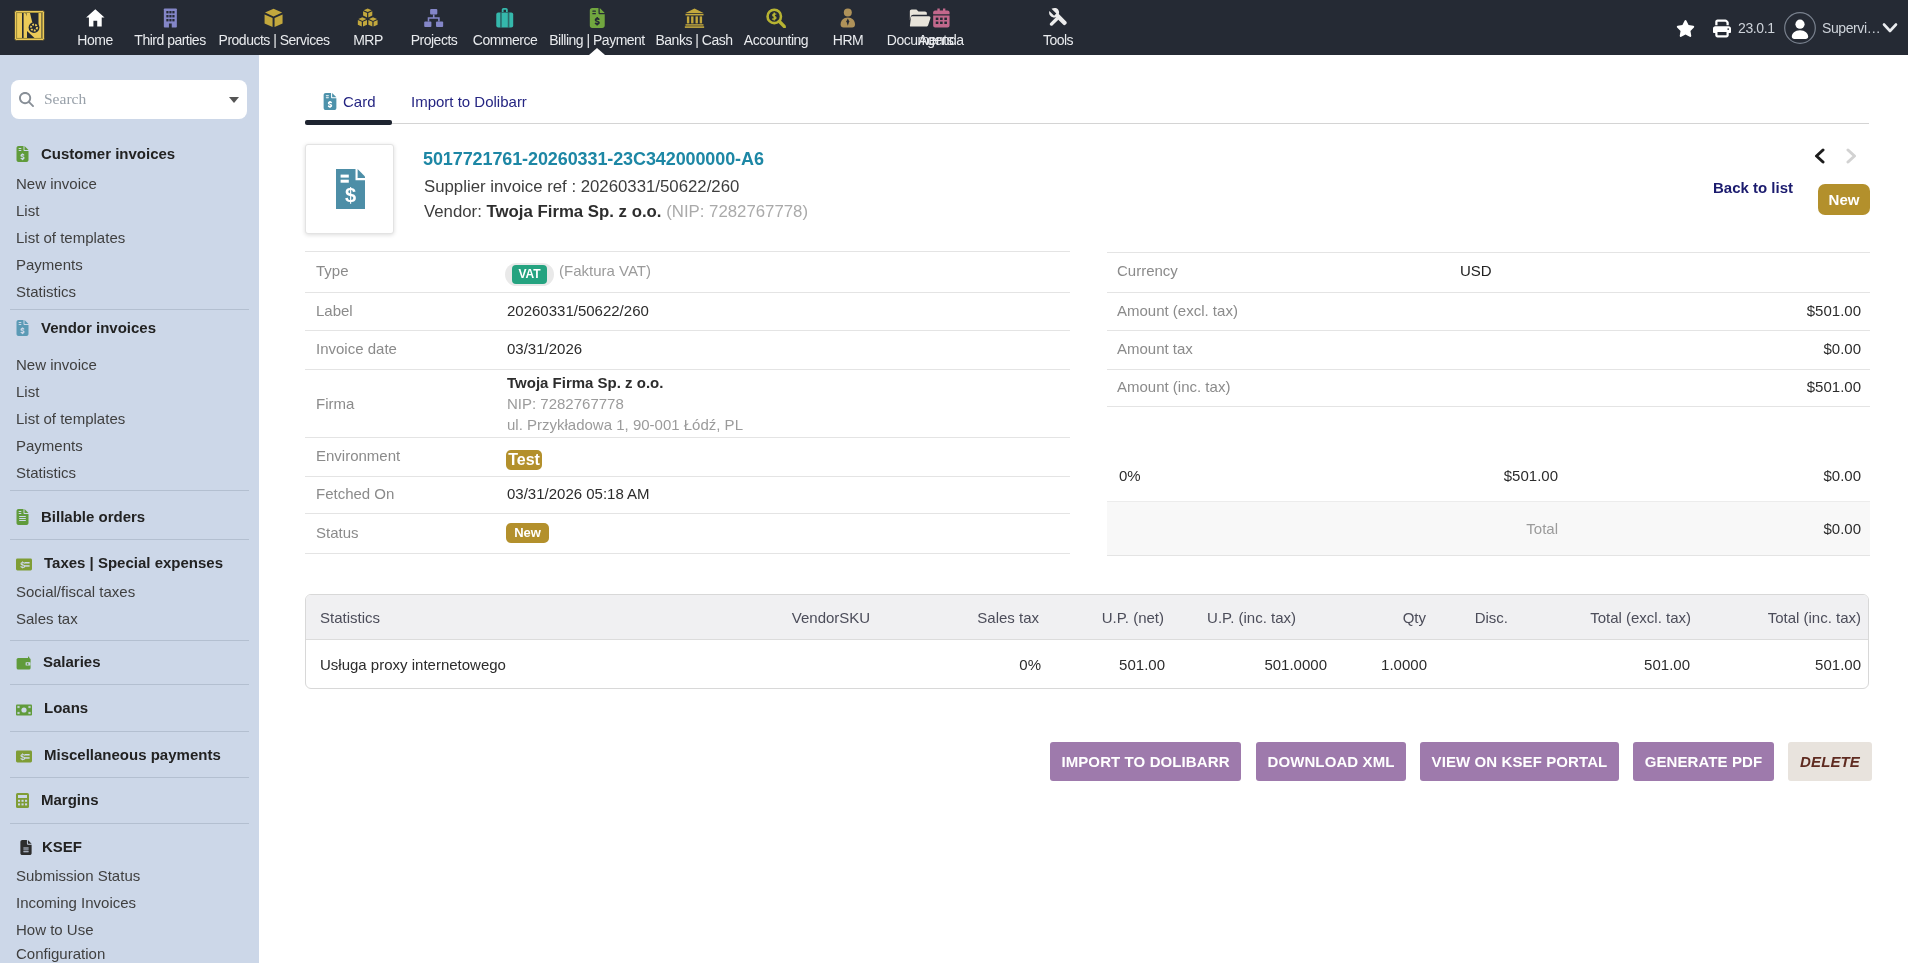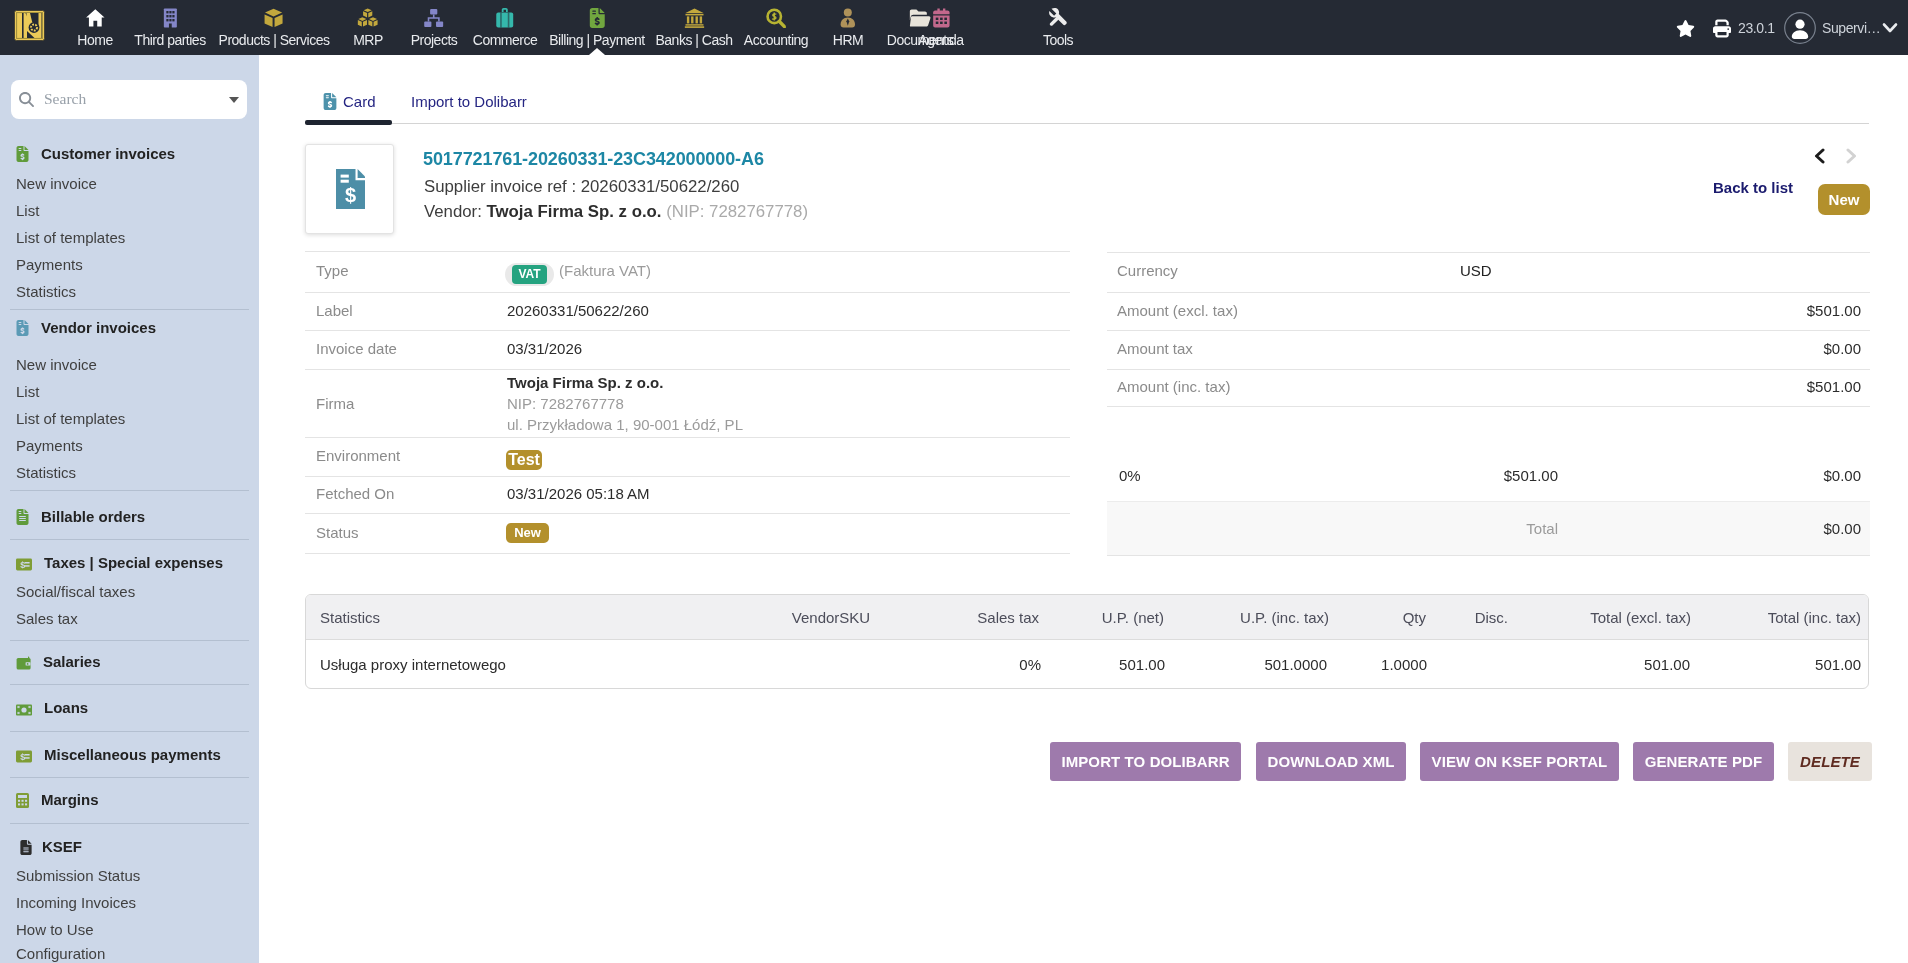--- a/index.html
+++ b/index.html
@@ -390,21 +390,21 @@
     <span style="position:absolute;right:312px;top:0;line-height:54px;font-size:15px;color:#9b9b9b">Total</span>
     <span style="position:absolute;right:9px;top:0;line-height:54px;font-size:15px;color:#2c2c2c">$0.00</span>
   </div>
 
   <div id="linestable">
     <div id="linehead">
       <span class="hcell" style="left:14px">Statistics</span>
       <span class="hcell" style="left:485px;width:80px;text-align:center">VendorSKU</span>
       <span class="hcell" style="right:829px">Sales tax</span>
       <span class="hcell" style="right:704px">U.P. (net)</span>
-      <span class="hcell" style="right:539px">U.P. (inc. tax)</span>
+      <span class="hcell" style="right:572px">U.P. (inc. tax)</span>
       <span class="hcell" style="right:442px">Qty</span>
       <span class="hcell" style="right:360px">Disc.</span>
       <span class="hcell" style="right:177px">Total (excl. tax)</span>
       <span class="hcell" style="right:7px">Total (inc. tax)</span>
     </div>
     <span class="dcell" style="left:14px">Usługa proxy internetowego</span>
     <span class="dcell" style="right:827px">0%</span>
     <span class="dcell" style="right:703px">501.00</span>
     <span class="dcell" style="right:541px">501.0000</span>
     <span class="dcell" style="right:441px">1.0000</span>

